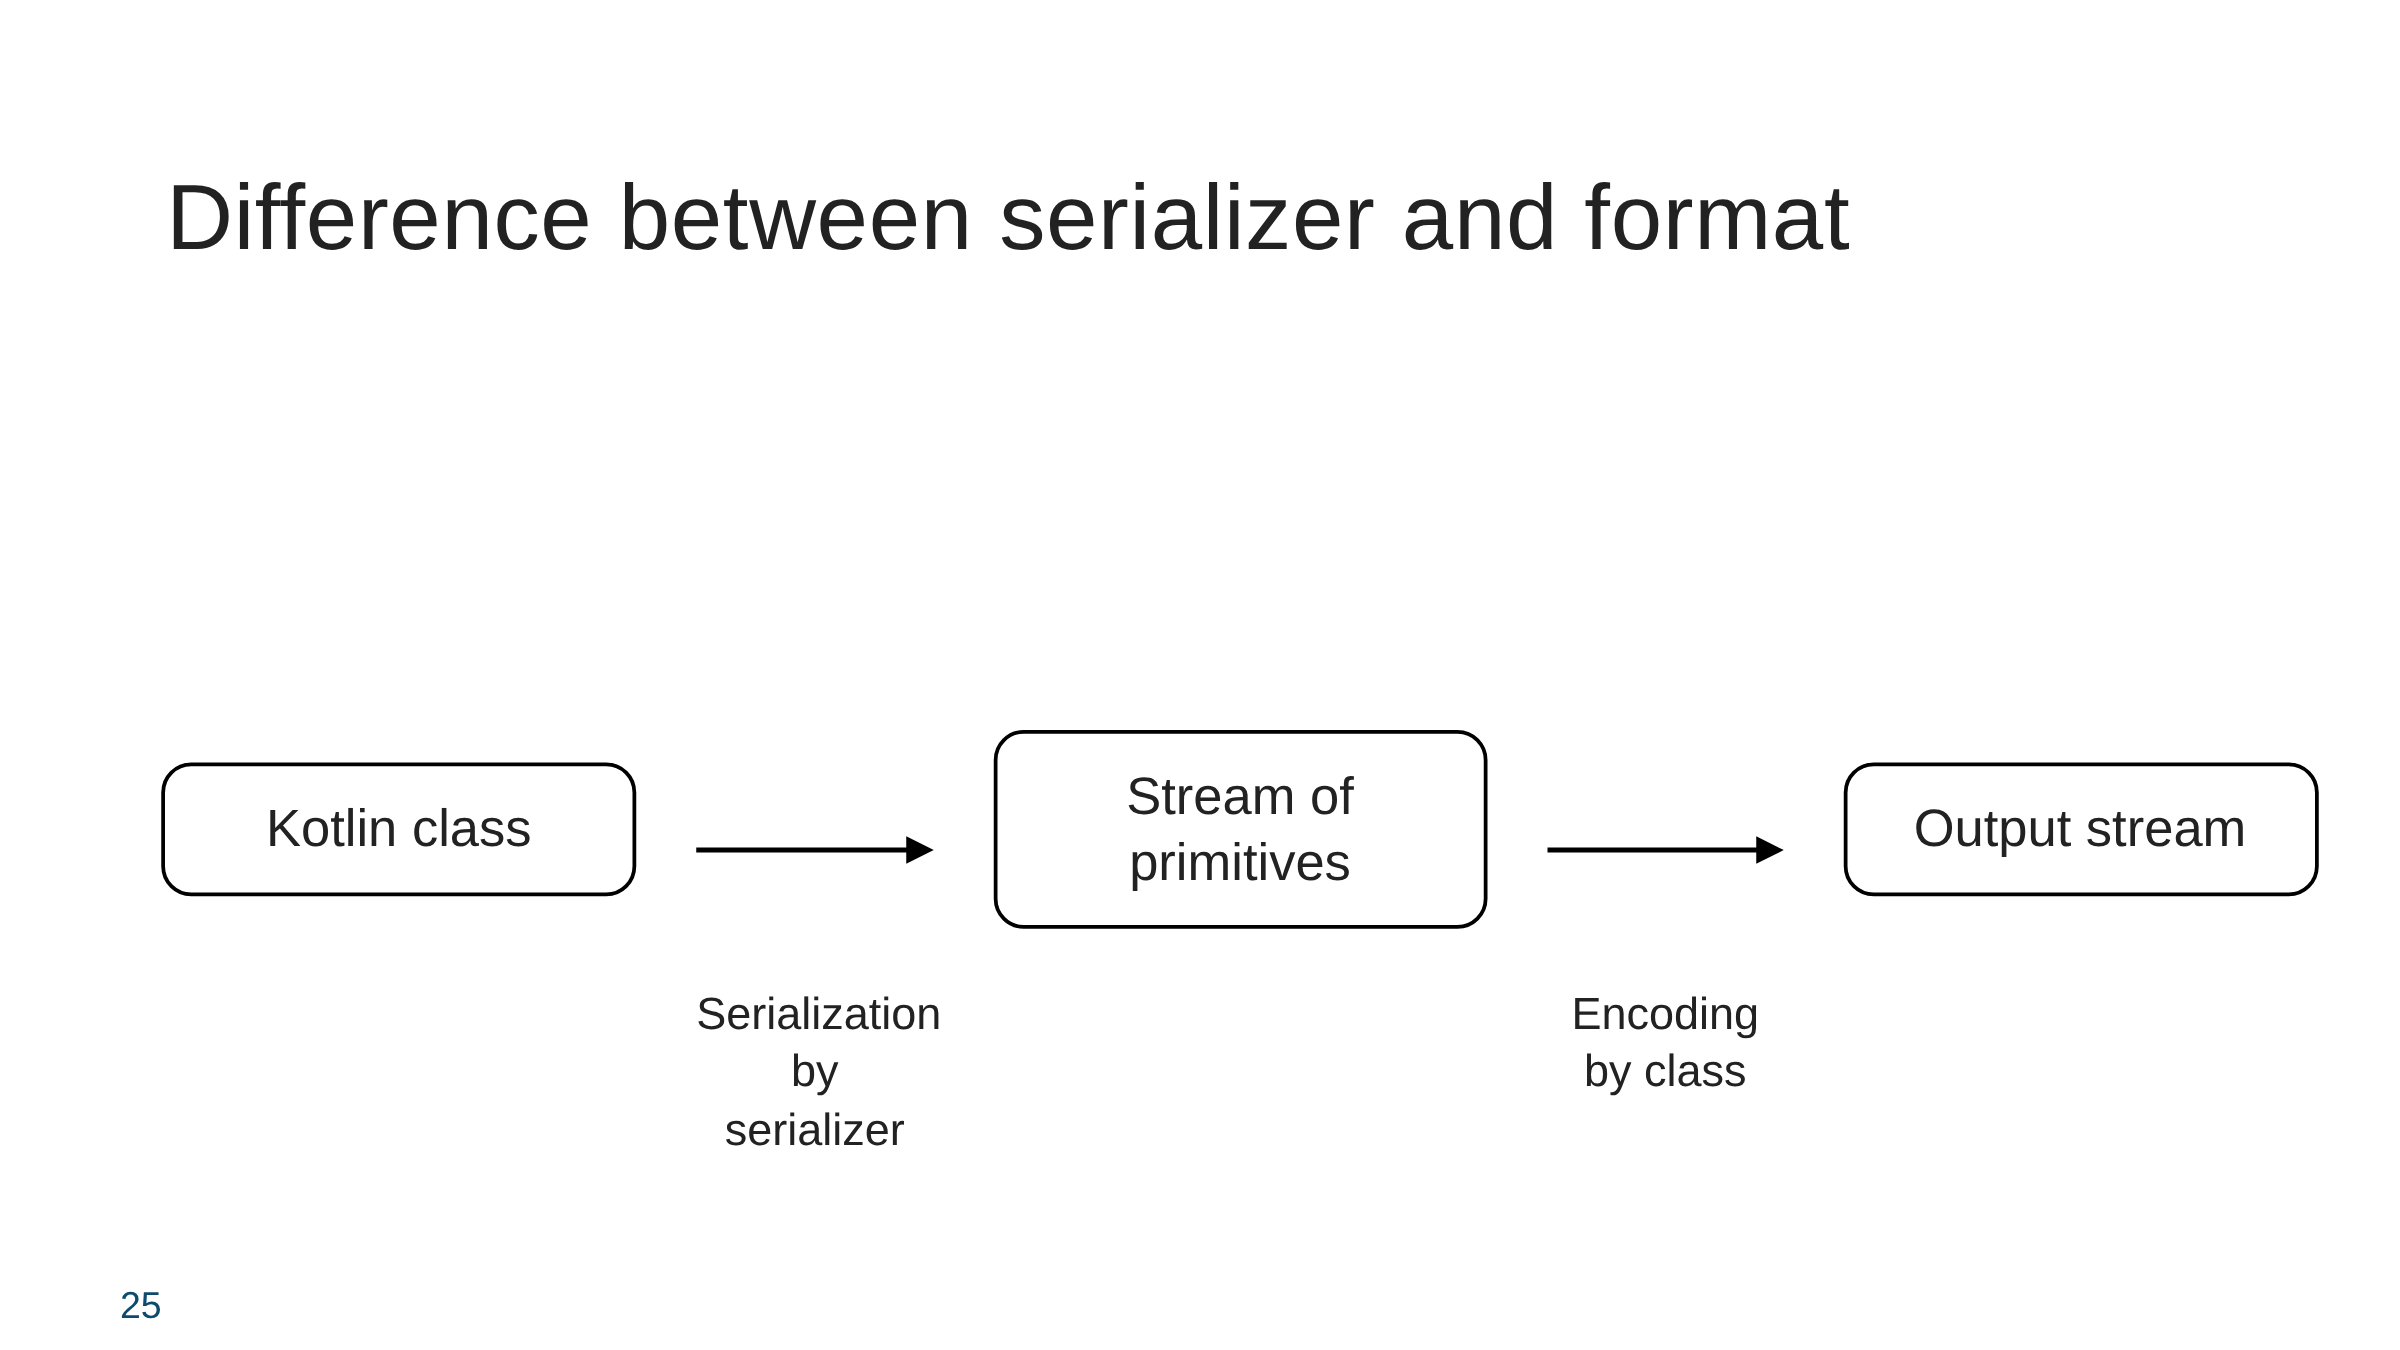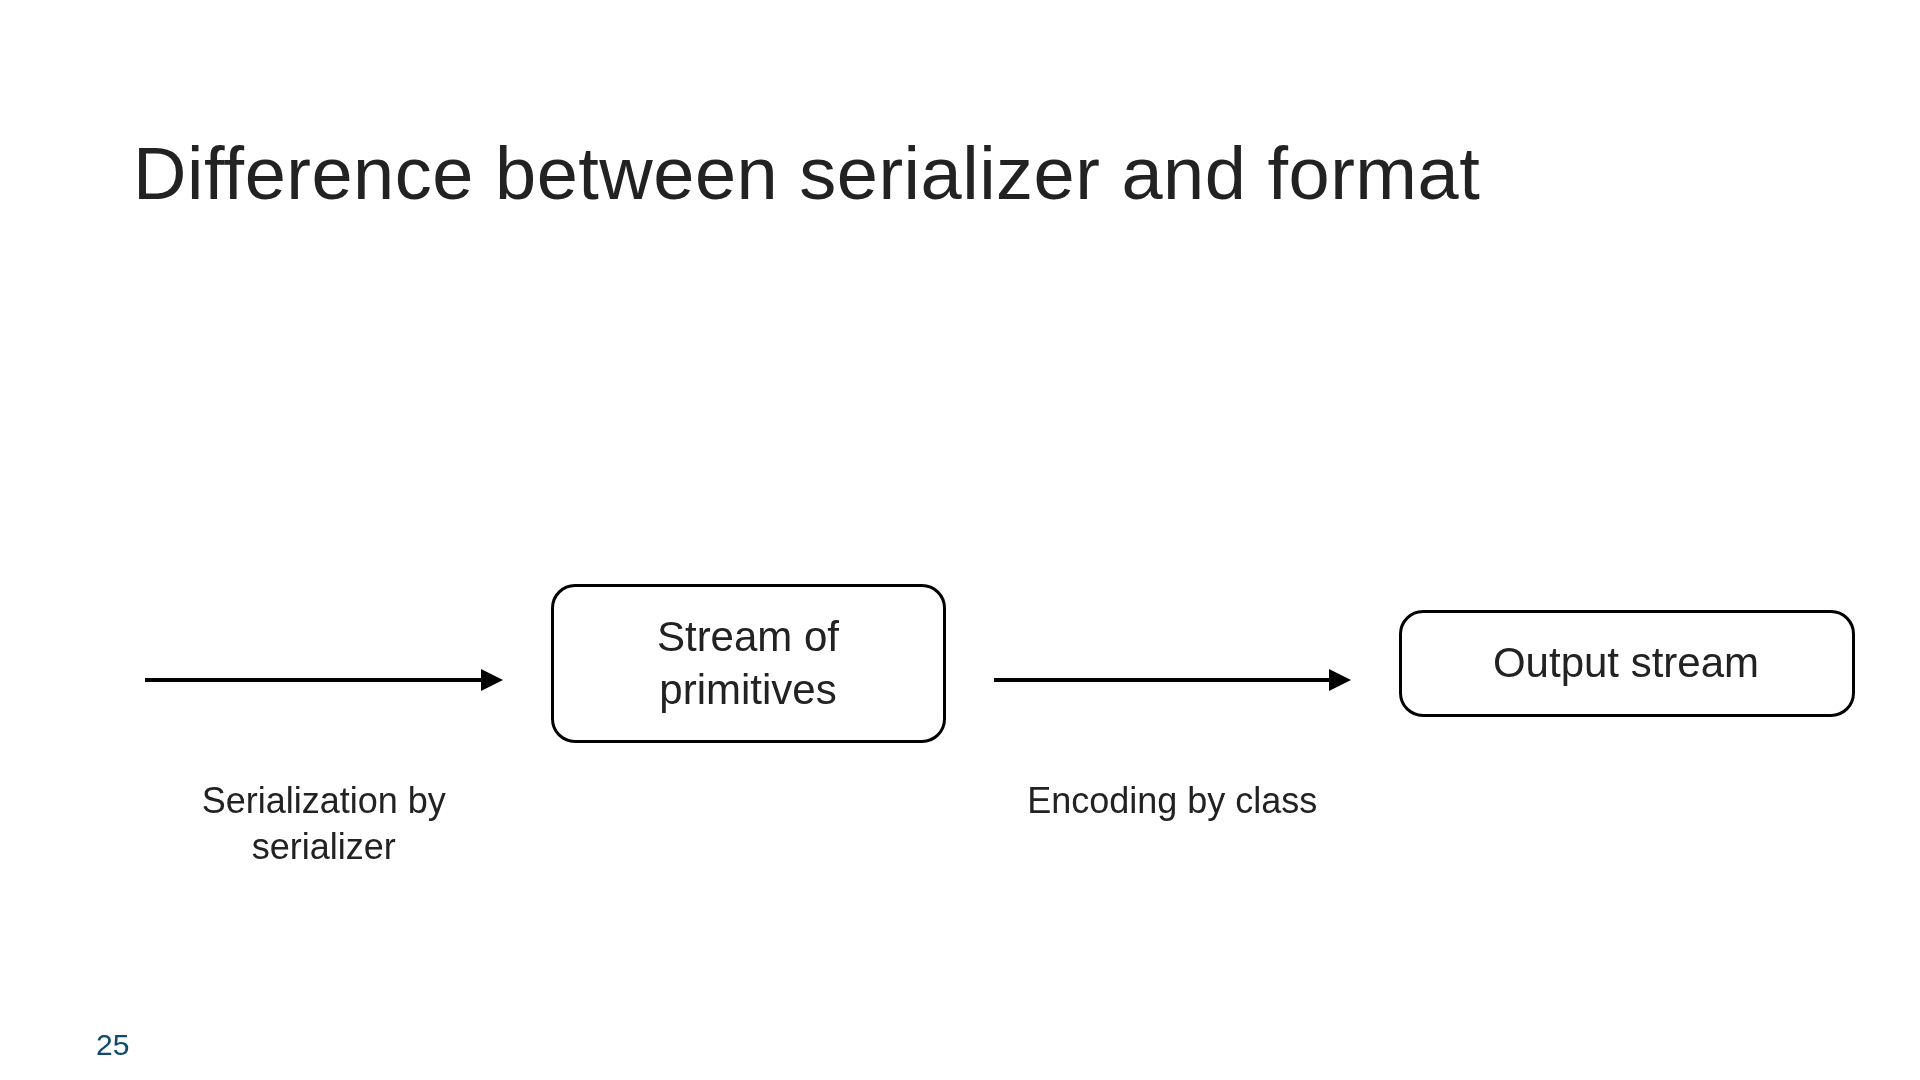--- a/index.html
+++ b/index.html
@@ -45,21 +45,21 @@
       background: #fff;
       flex-shrink: 0;
     }
     .box-1 {
       width: 380px;
     }
     .box-2 {
       width: 395px;
     }
     .box-3 {
-      width: 456px;
+      width: 380px;
       padding-left: 34px;
     }
     .arrow-container {
       position: relative;
       flex: 1;
       height: 4px;
     }
     .arrow-line {
       position: absolute;
       top: 0;
@@ -73,21 +73,21 @@
       right: 0;
       top: -9px;
       width: 0;
       height: 0;
       border-left: 22px solid #000;
       border-top: 11px solid transparent;
       border-bottom: 11px solid transparent;
     }
     .arrow-label {
       position: absolute;
-      top: 100px;
+      top: 110px;
       left: 0;
       right: 0;
       text-align: center;
       font-size: 36px;
       font-weight: 300;
       color: #222;
       line-height: 1.3;
     }
     .page-number {
       position: absolute;
@@ -97,20 +97,21 @@
       font-weight: 300;
       color: #0c4a6e;
     }
   </style>
 </head>
 <body>
 
 <div class="title">Difference between serializer and format</div>
 
 <div class="diagram">
+  <div class="box box-1">Kotlin class</div>
 
   <div class="arrow-container">
     <div class="arrow-line"></div>
     <div class="arrow-head"></div>
     <div class="arrow-label">Serialization by serializer</div>
   </div>
 
   <div class="box box-2">Stream of primitives</div>
 
   <div class="arrow-container">

